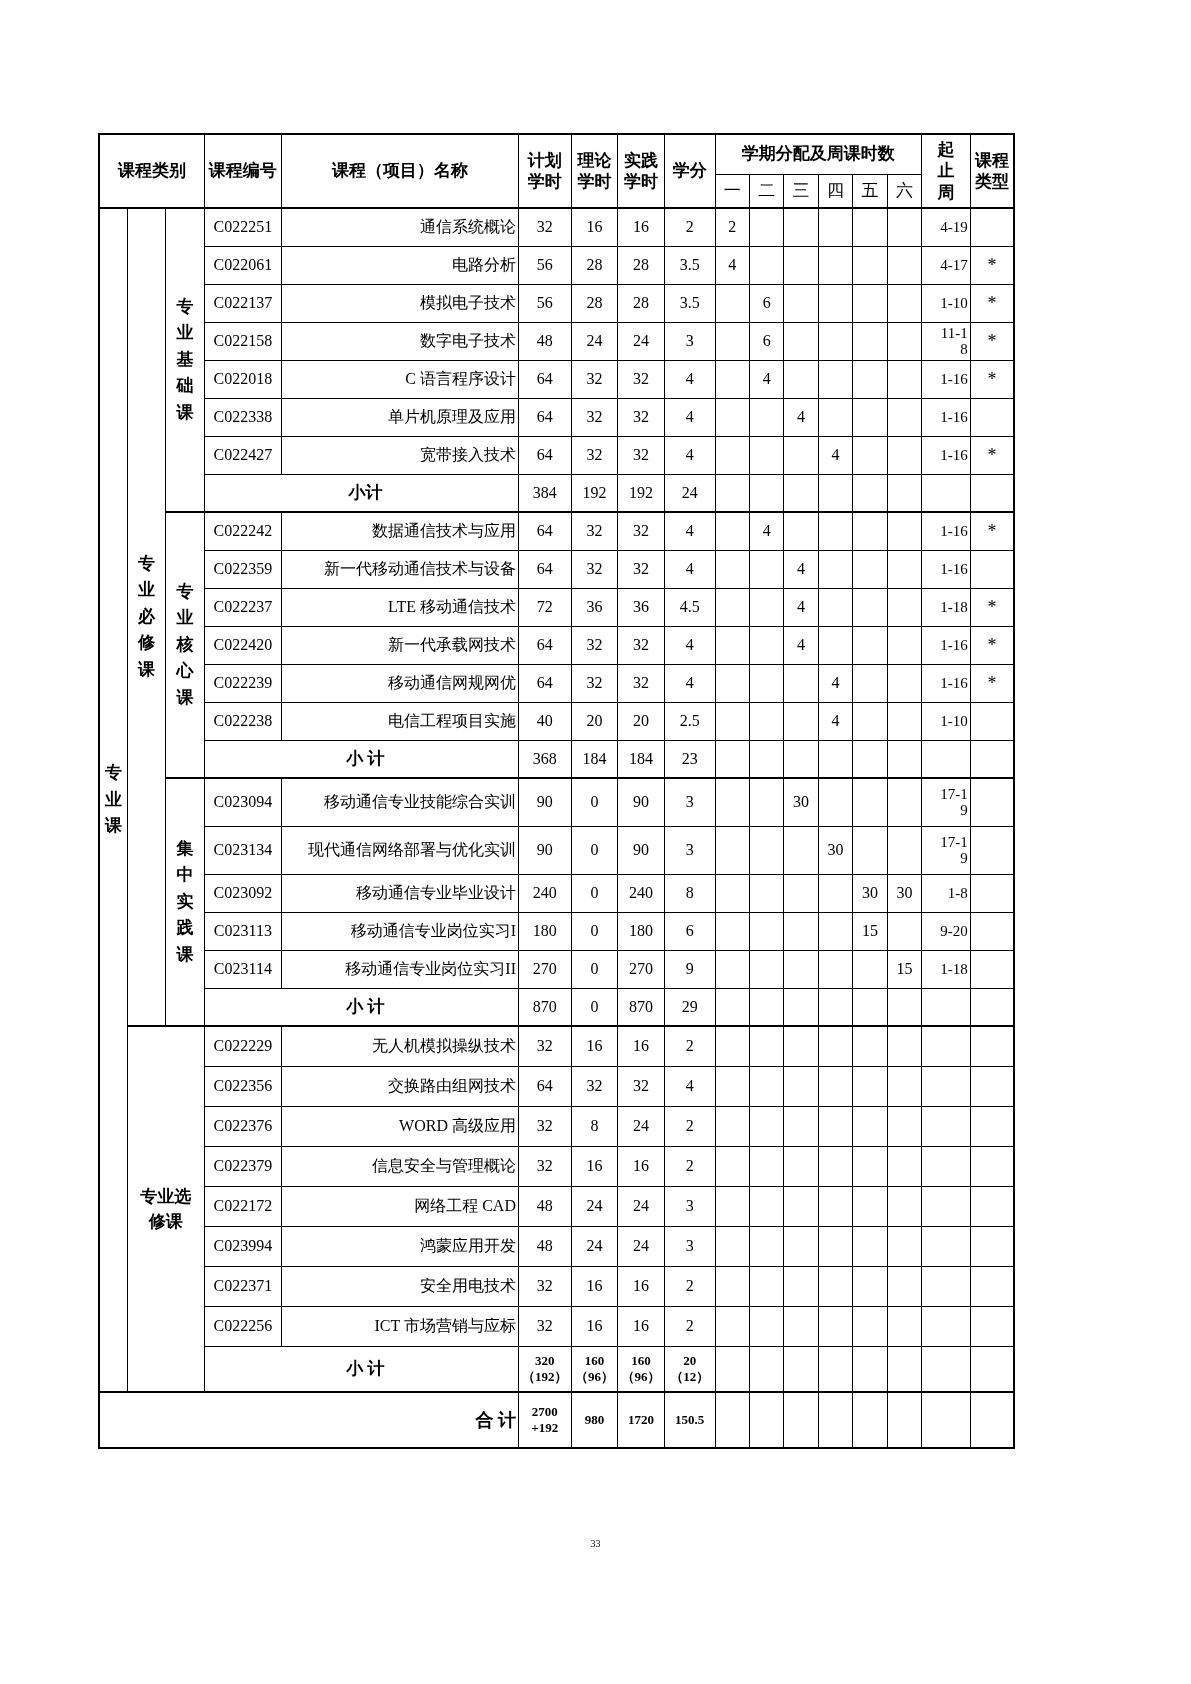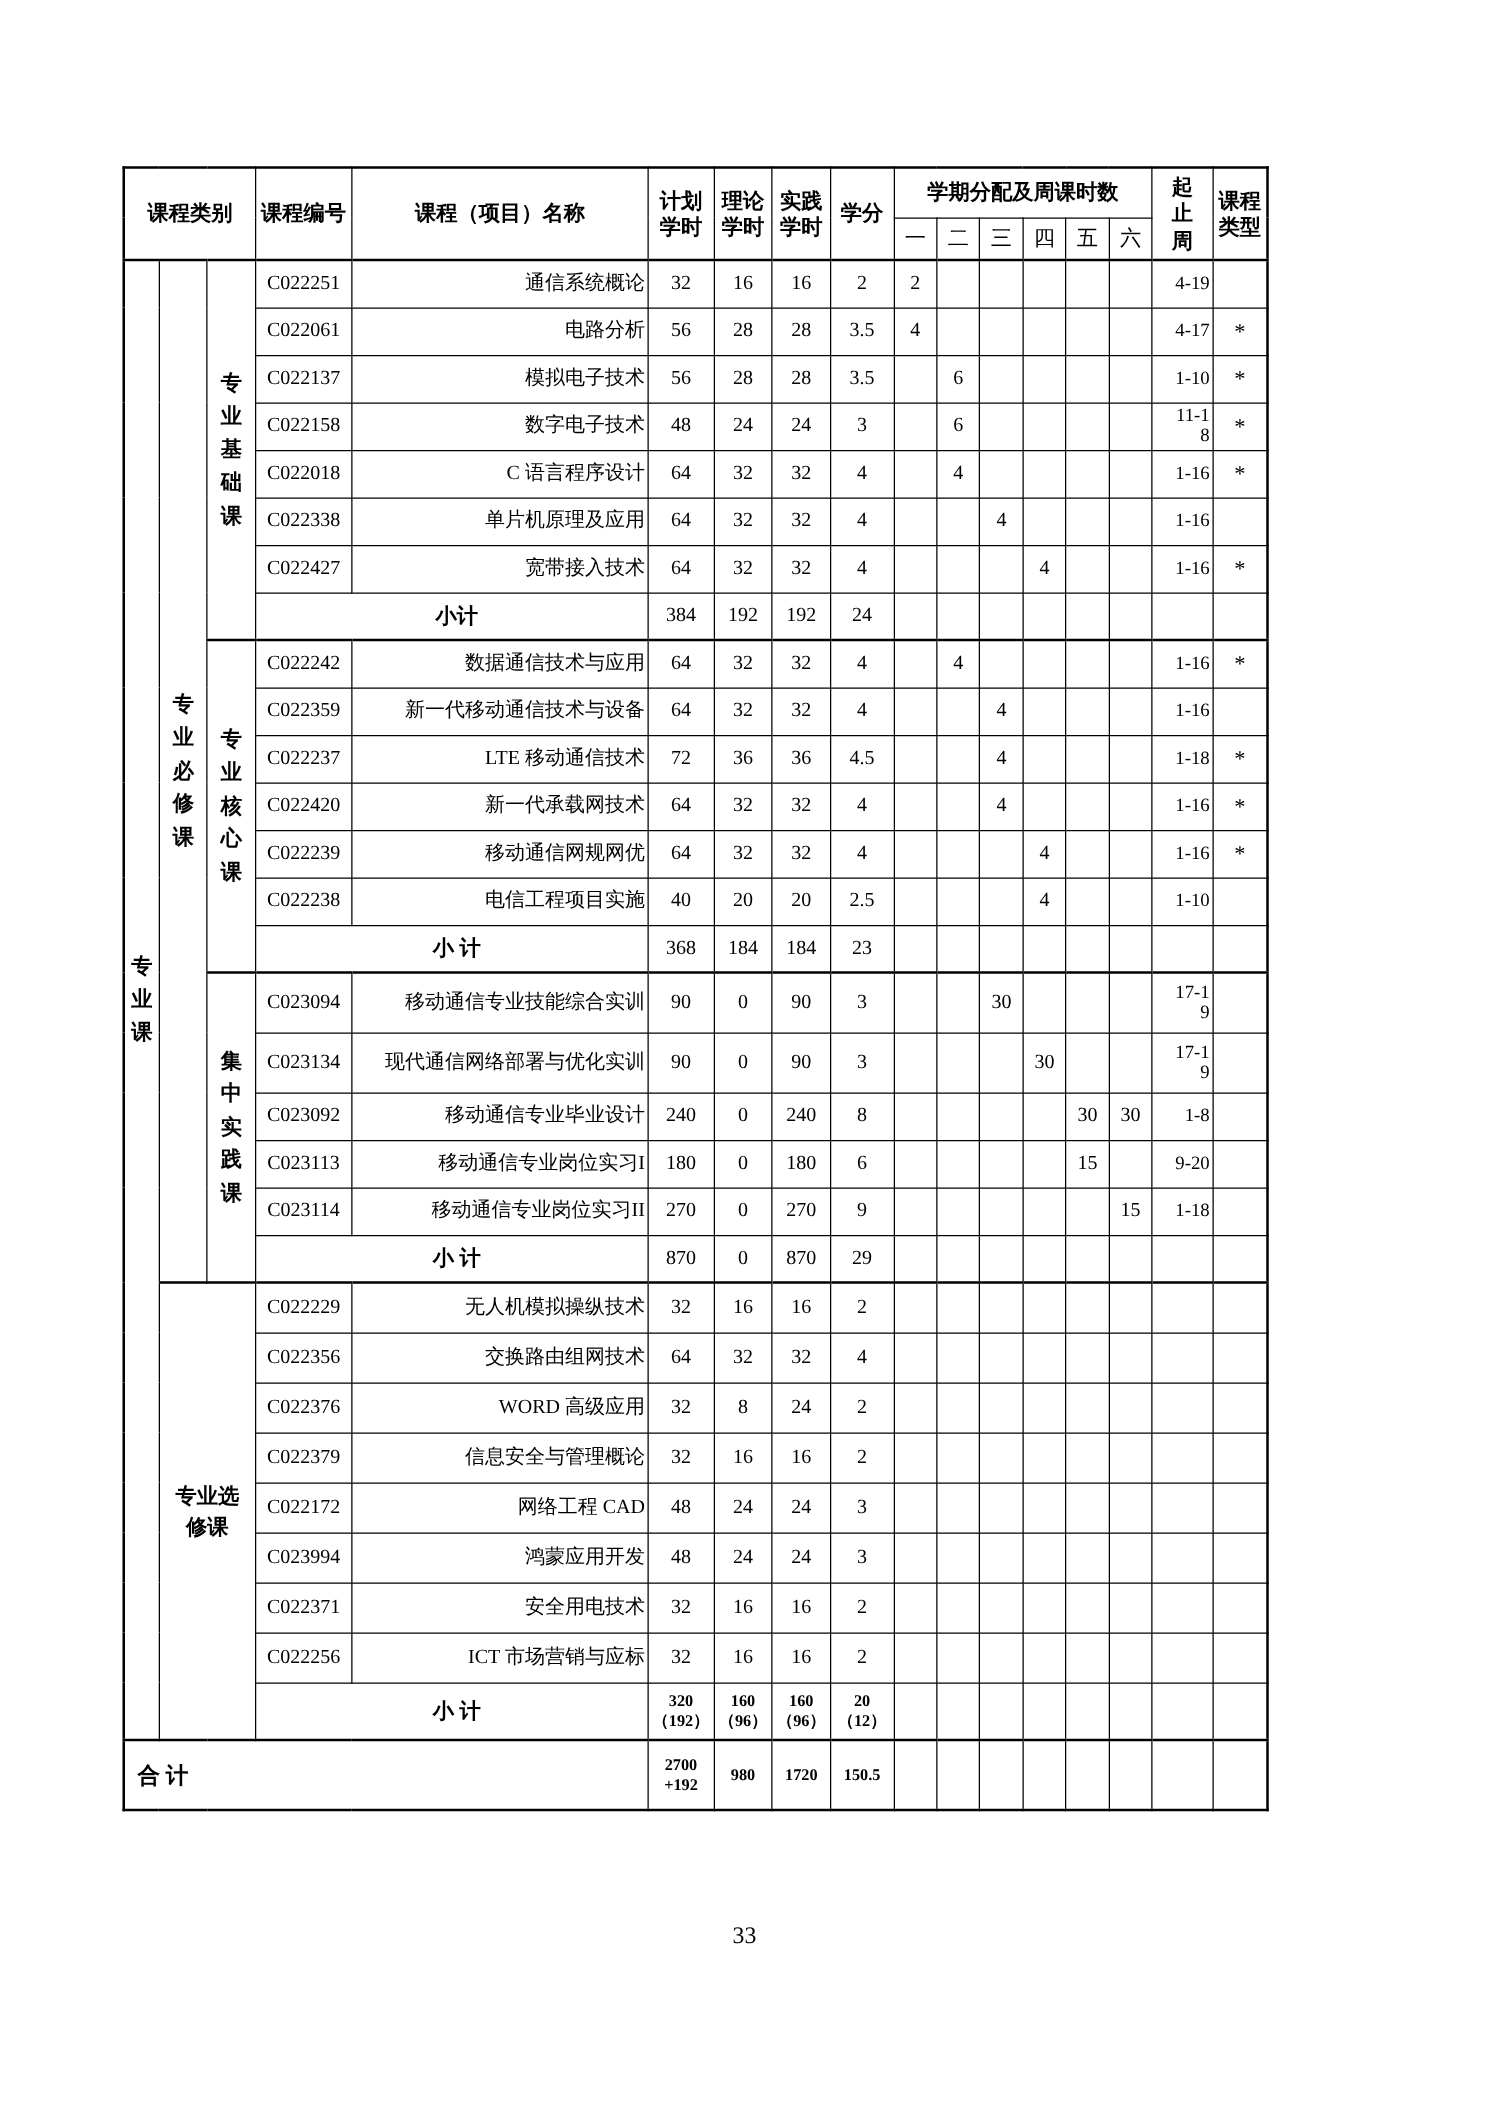--- a/index.html
+++ b/index.html
@@ -20,25 +20,25 @@
   tr.h-total{height:56px;}
   .sec-top td{border-top:2px solid #000;}
   .hdr-wrap{word-break:break-all;padding:0 3px;line-height:1.25;}
   .hdr-weeks{word-break:break-all;padding:0 14px;line-height:1.25;}
   .v-label{font-weight:bold;font-size:17px;word-break:break-all;line-height:1.55;padding:0 4px;margin-top:28px;}
   .elective-label{font-weight:bold;font-size:17px;word-break:break-all;line-height:1.5;padding:0 10px;text-align:center;}
   .c-name{text-align:right;padding-left:7px;}
   .c-weeks{font-size:15px;white-space:pre-line;line-height:1.1;text-align:right;}
   .c-type{font-size:18px;}
   .subtotal-label{text-align:center;padding-left:10px;font-weight:bold;font-size:17px;}
-  .total-label{text-align:left;padding-left:10px;font-weight:bold;font-size:18px;}
+  .total-label{text-align:right;padding-left:10px;font-weight:bold;font-size:18px;}
   .b{font-weight:normal;}
   .small{font-weight:bold;font-size:13px;white-space:pre-line;line-height:1.2;font-family:Liberation Serif, serif;}
   .note{position:absolute;left:212px;top:1472px;font-size:17px;}
-  .page-number{position:absolute;left:0;top:1538px;width:1191px;text-align:center;font-size:19px;}
+  .page-number{position:absolute;left:0;top:1538px;width:1191px;text-align:center;font-size:10px;}
 </style>
 </head>
 <body>
 
 <div class="page">
 
   <table class="curriculum">
     <colgroup>
       <col style="width:28px">
         <col style="width:38px">

